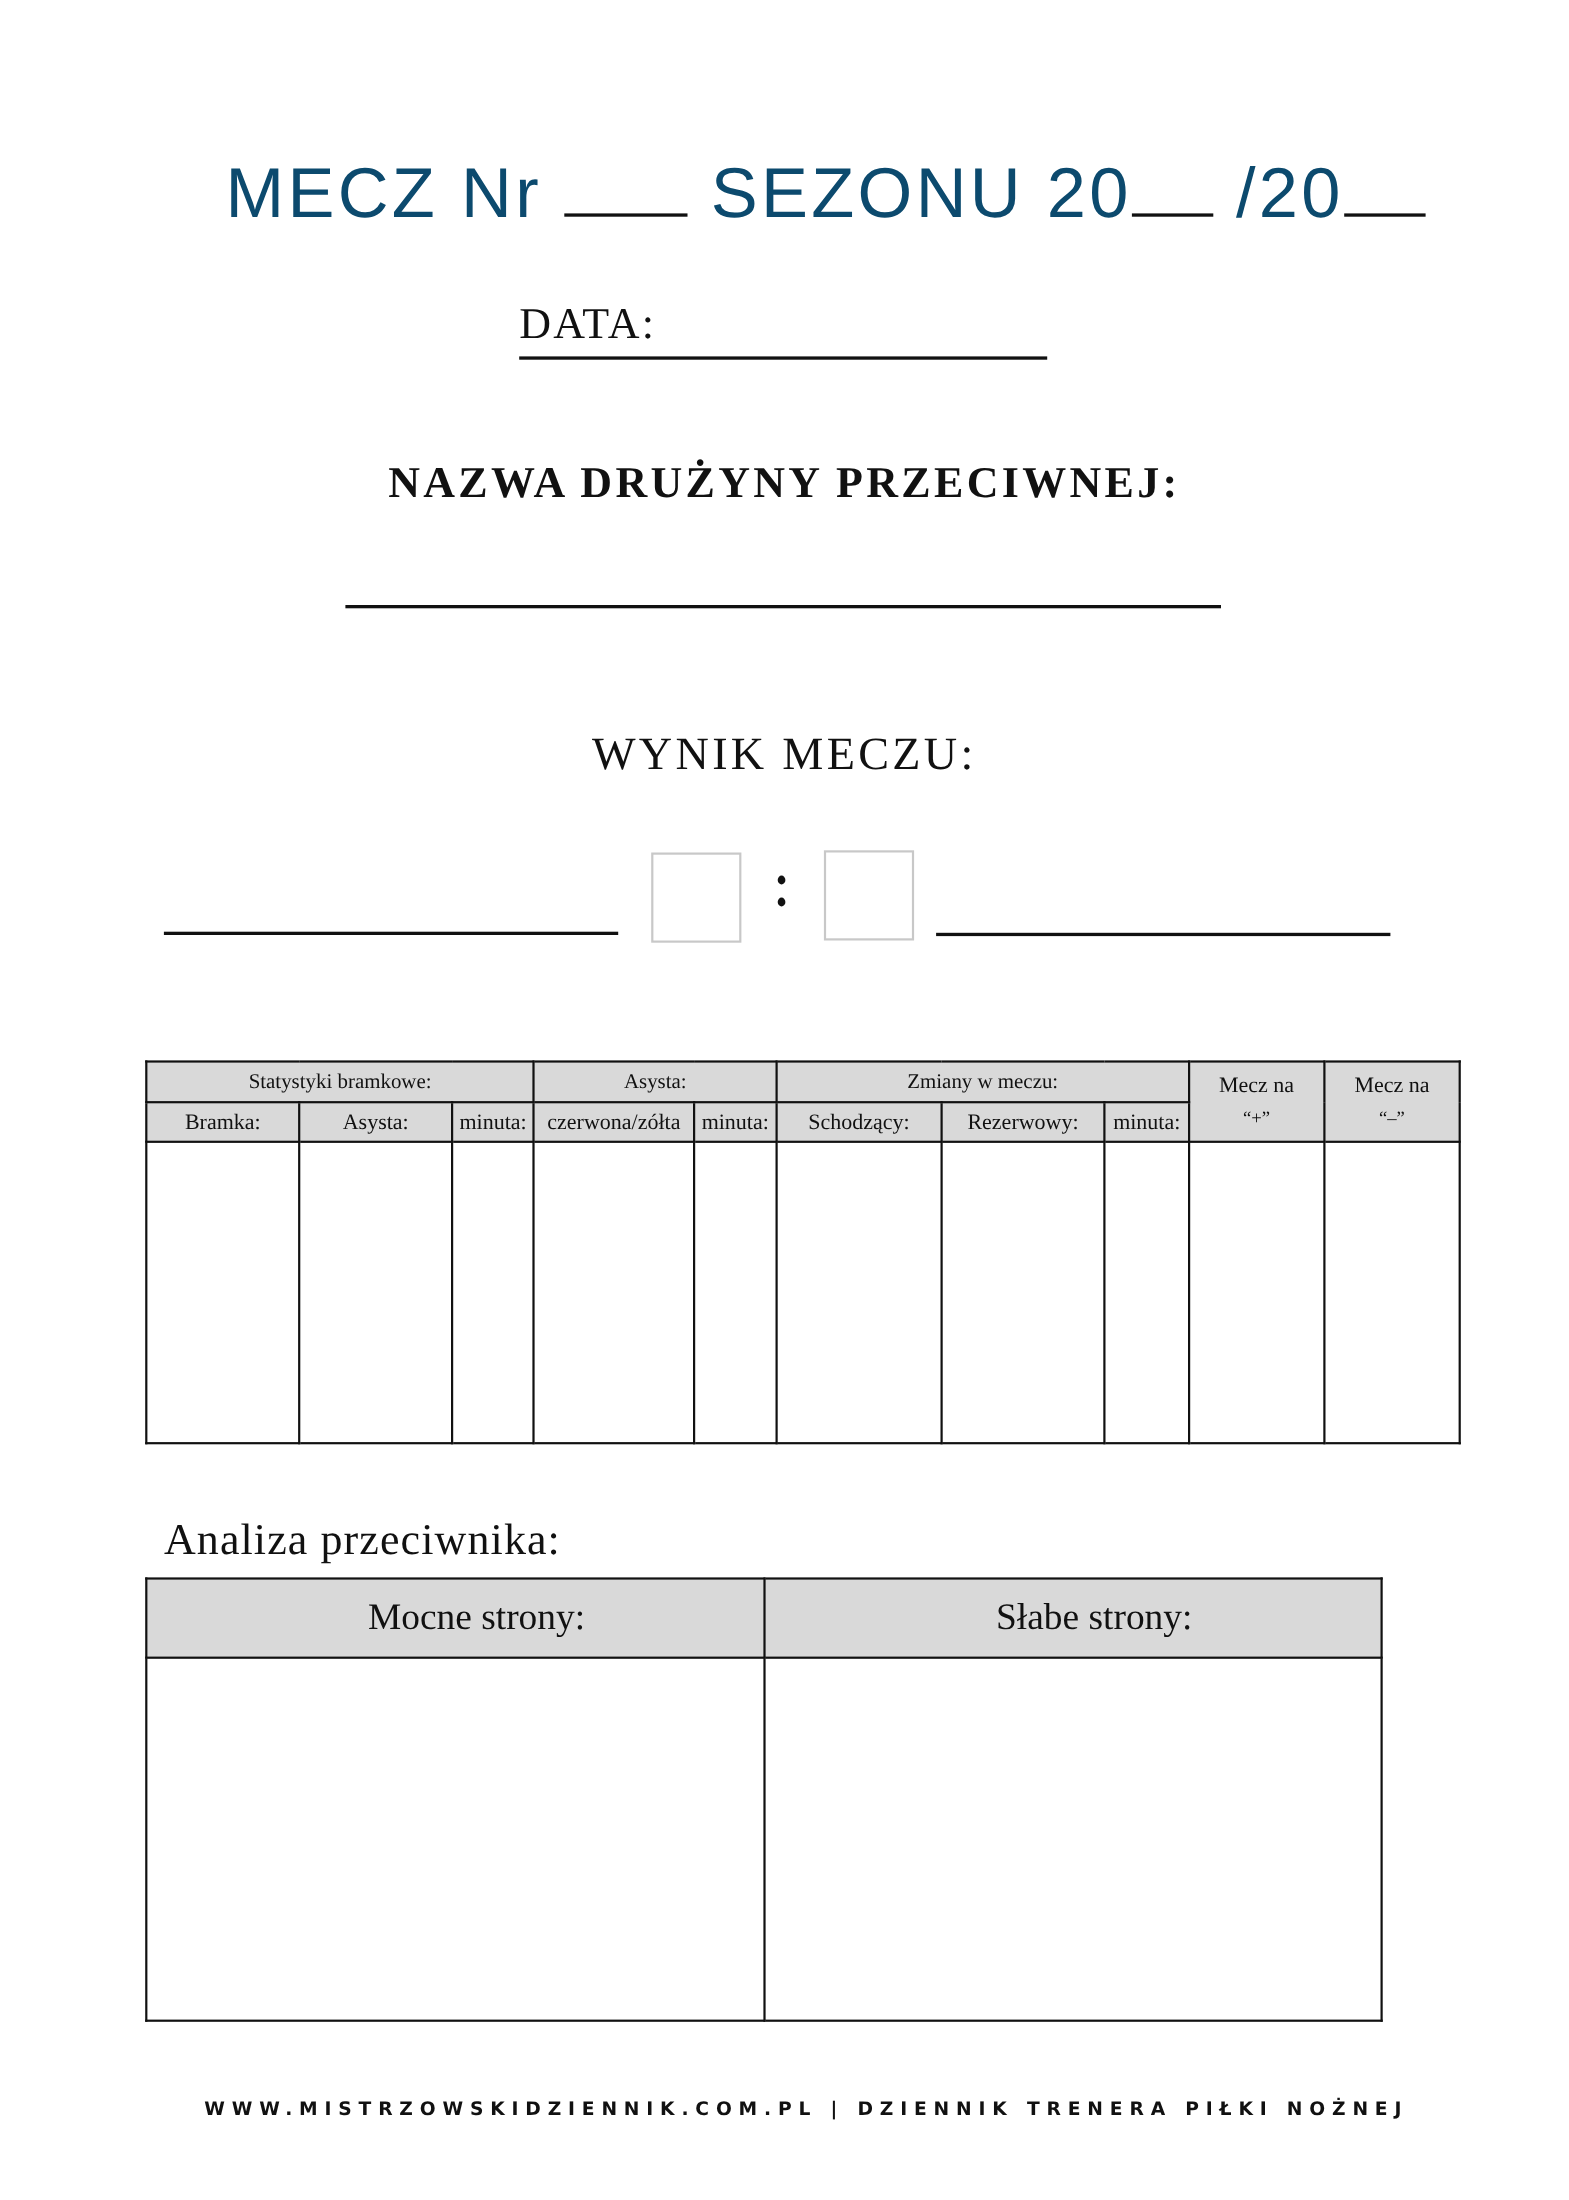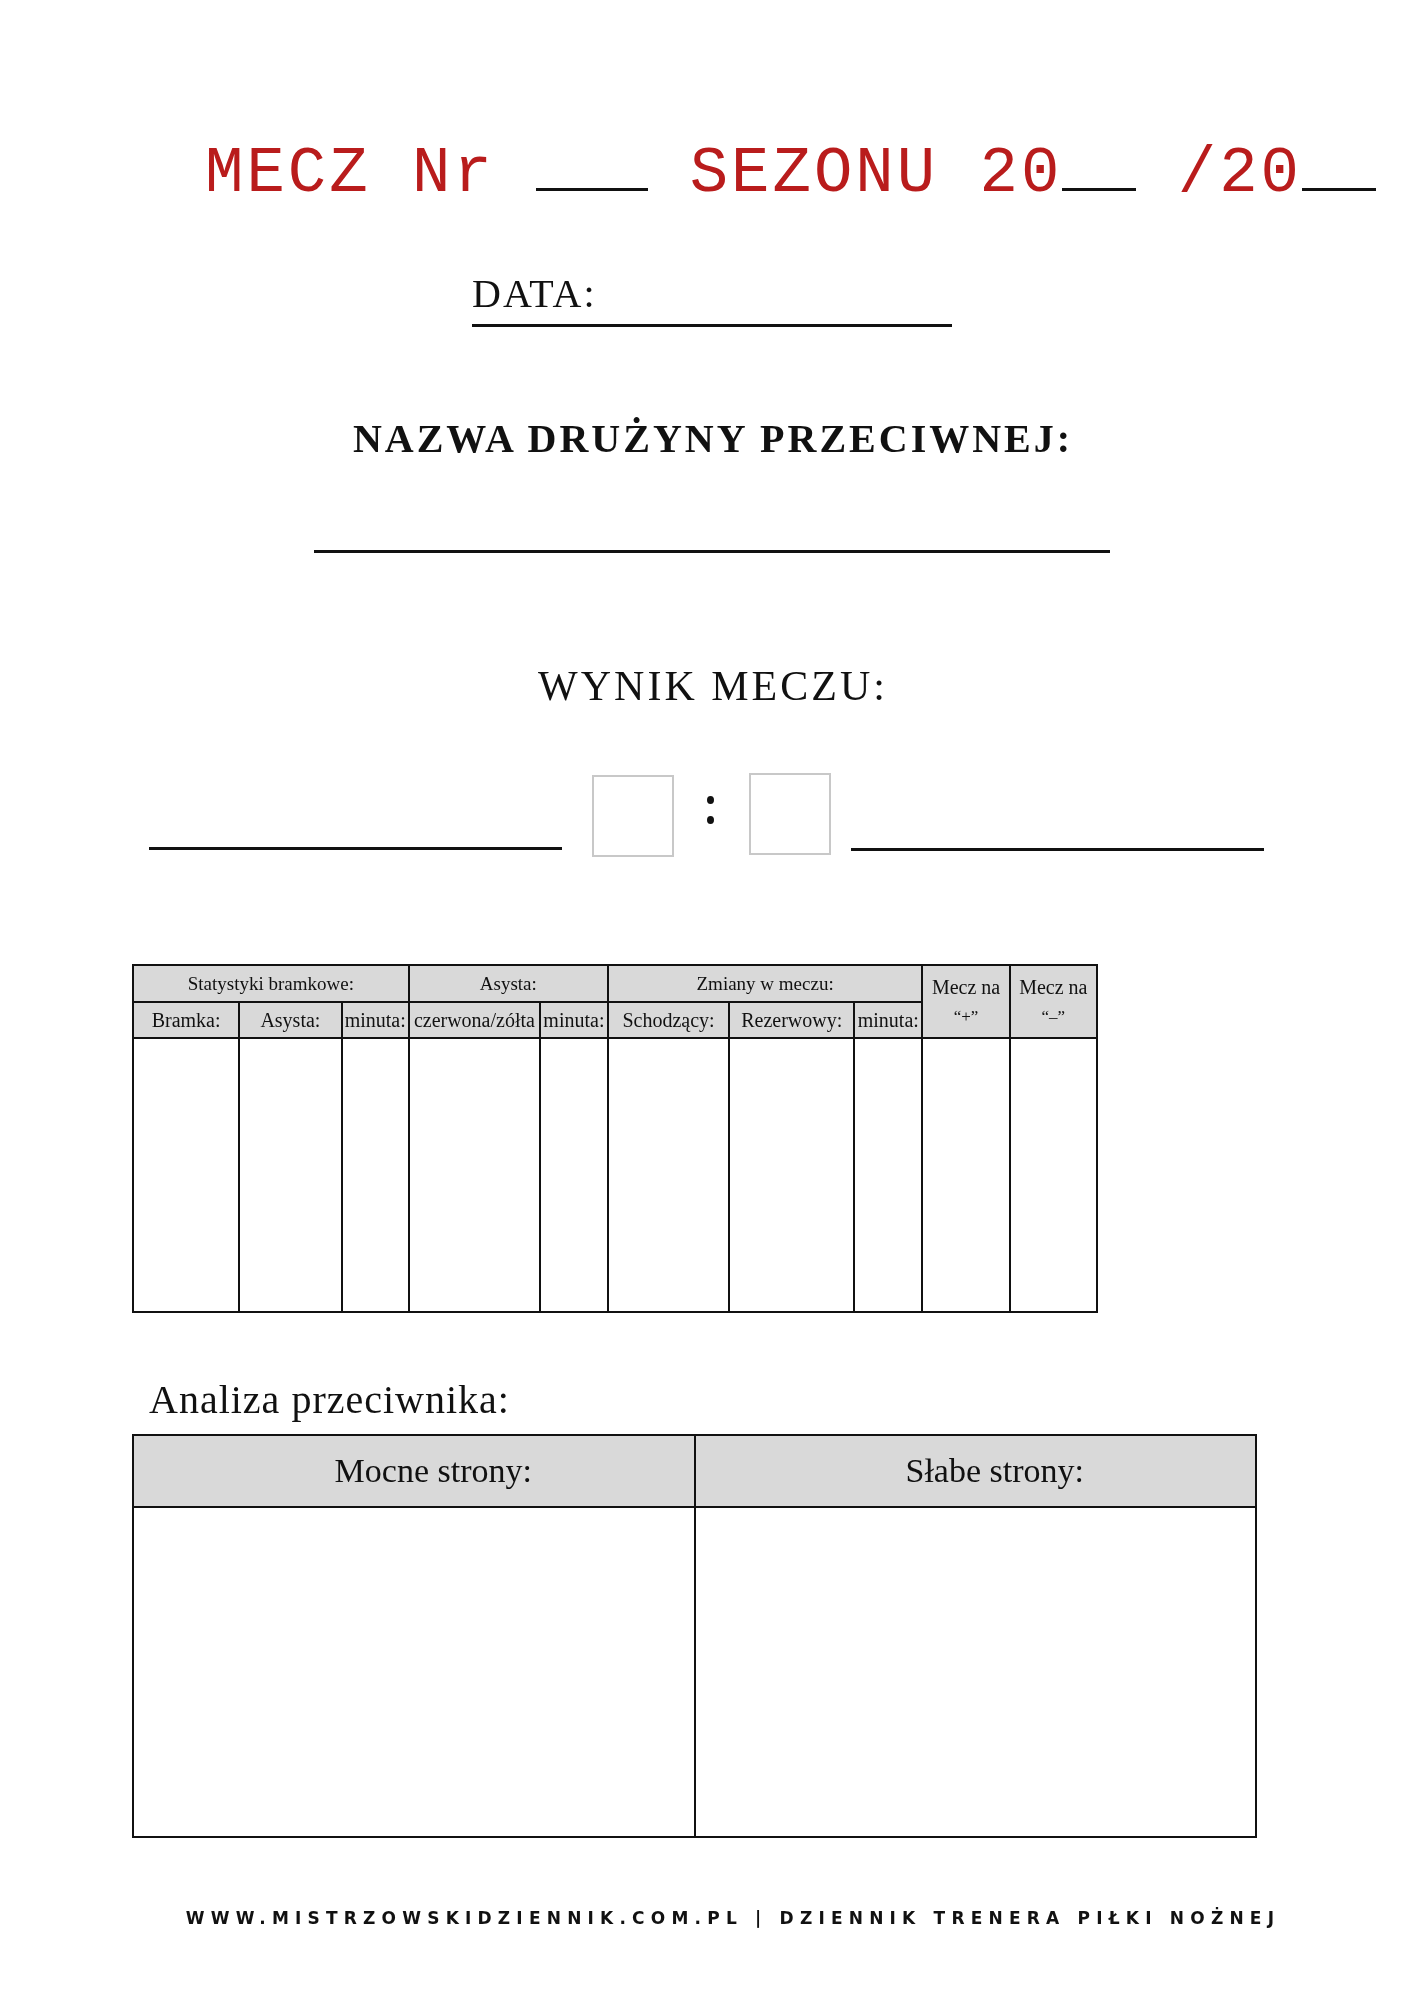--- a/index.html
+++ b/index.html
@@ -3,38 +3,38 @@
 <meta charset="utf-8">
 <style>
   html, body { margin:0; padding:0; }
   body {
     width:1426px; height:2000px; background:#ffffff; position:relative; overflow:hidden;
     font-family:"DejaVu Serif","Liberation Serif",serif; color:#111;
   }
   .abs { position:absolute; }
   .title {
     left:205px; top:138px; font-size:64px; letter-spacing:3px; white-space:nowrap;
-    font-family:Liberation Mono, monospace; color:#b91c1c;
+    font-family:Liberation Sans, sans-serif; color:#0c4a6e;
   }
   .blank { display:inline-block; border-bottom:3px solid #111; vertical-align:baseline; height:1px; }
   .date-label { left:472px; top:270px; font-size:40px; letter-spacing:2px; font-family:"Liberation Serif",serif; }
   .date-line { left:472px; top:324px; width:480px; height:3px; background:#111; }
   .opp-label { left:0; width:1426px; text-align:center; top:415px; font-size:40px; letter-spacing:3px; font-family:"Liberation Serif",serif;font-weight:bold; }
   .opp-line { left:314px; top:550px; width:796px; height:3px; background:#111; }
   .score-label { left:0; width:1426px; text-align:center; top:662px; font-size:42px; letter-spacing:3px; font-family:"Liberation Serif",serif; }
   .team-line-left { left:149px; top:847px; width:413px; height:3px; background:#111; }
   .team-line-right { left:851px; top:848px; width:413px; height:3px; background:#111; }
   .score-box { width:78px; height:78px; border:2px solid #c8c8c8; background:#fff; }
   .score-left { left:592px; top:775px; }
   .score-right { left:749px; top:773px; }
   .colon { left:700px; top:790px; width:20px; height:40px; }
   .colon span { position:absolute; left:7px; width:7px; height:8px; background:#111; border-radius:50%; }
 
   table.stats {
-    position:absolute; left:132px; top:964px; width:966px; border-collapse:collapse;
+    position:absolute; left:132px; top:964px; width:1196px; border-collapse:collapse;
     font-family:"Liberation Serif",serif;
   }
   table.stats td, table.stats th { border:2.5px solid #111; padding:0; font-weight:normal; text-align:center; }
   table.stats th { background:#d9d9d9; }
   table.stats .h1 { height:35px; font-size:19px; }
   table.stats .h2 { height:34px; font-size:20px; }
   table.stats .tall { font-size:20px; line-height:30px; }
   table.stats .body td { height:272px; background:#fff; }
 
   .analysis-label { left:149px; top:1376px; font-size:40px; letter-spacing:1px; font-family:"Liberation Serif",serif; }

